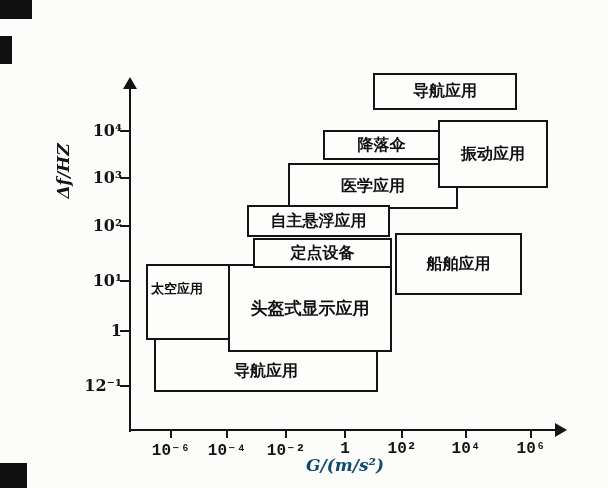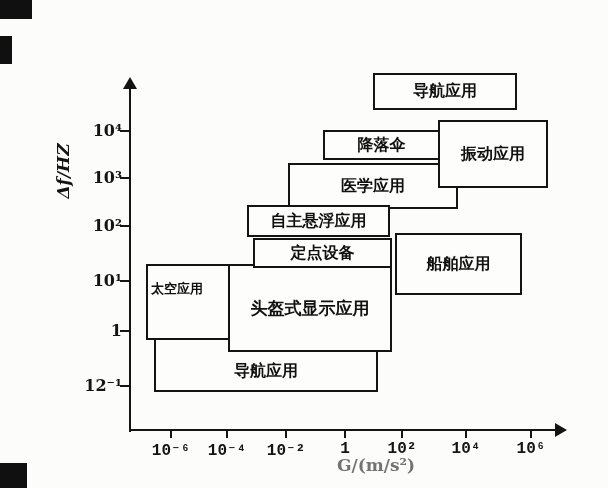--- a/index.html
+++ b/index.html
@@ -31,23 +31,23 @@
               font-family:Liberation Mono, monospace;
               font-size:16px; font-weight:bold; color:#141414; }
   .yticklab { position:absolute; left:72px; width:50px; text-align:right;
               font-family:"DejaVu Serif","Liberation Serif",serif;
               font-size:16px; font-weight:bold; color:#141414; }
 
   .ylabel { position:absolute; left:14px; top:160px; width:100px; height:22px;
             transform:rotate(-90deg); transform-origin:50% 50%; text-align:center;
             font-family:"DejaVu Serif","Liberation Serif",serif;
             font-style:italic; font-weight:bold; font-size:17px; color:#141414; }
-  .xlabel { position:absolute; left:275px; top:455px; width:140px; text-align:right;
+  .xlabel { position:absolute; left:275px; top:455px; width:140px; text-align:center;
             font-family:"DejaVu Serif","Liberation Serif",serif;
-            font-weight:bold; font-size:17px; color:#737373; }
+            font-style:italic; font-weight:bold; font-size:17px; color:#0c4a6e; }
 
   .region { position:absolute; background:#fdfdfc; border:2px solid #141414; display:flex; }
   .region span { font-weight:bold; font-size:16px; color:#101010; white-space:nowrap;
                  font-family:"Liberation Sans", sans-serif; }
   .region-center { align-items:center; justify-content:center; }
   .region-center-bottom { align-items:flex-end; justify-content:center; padding-bottom:8px; }
   .region-left-top { align-items:flex-start; justify-content:flex-start; padding:14px 0 0 3px; }
 </style>
 </head>
 <body>

